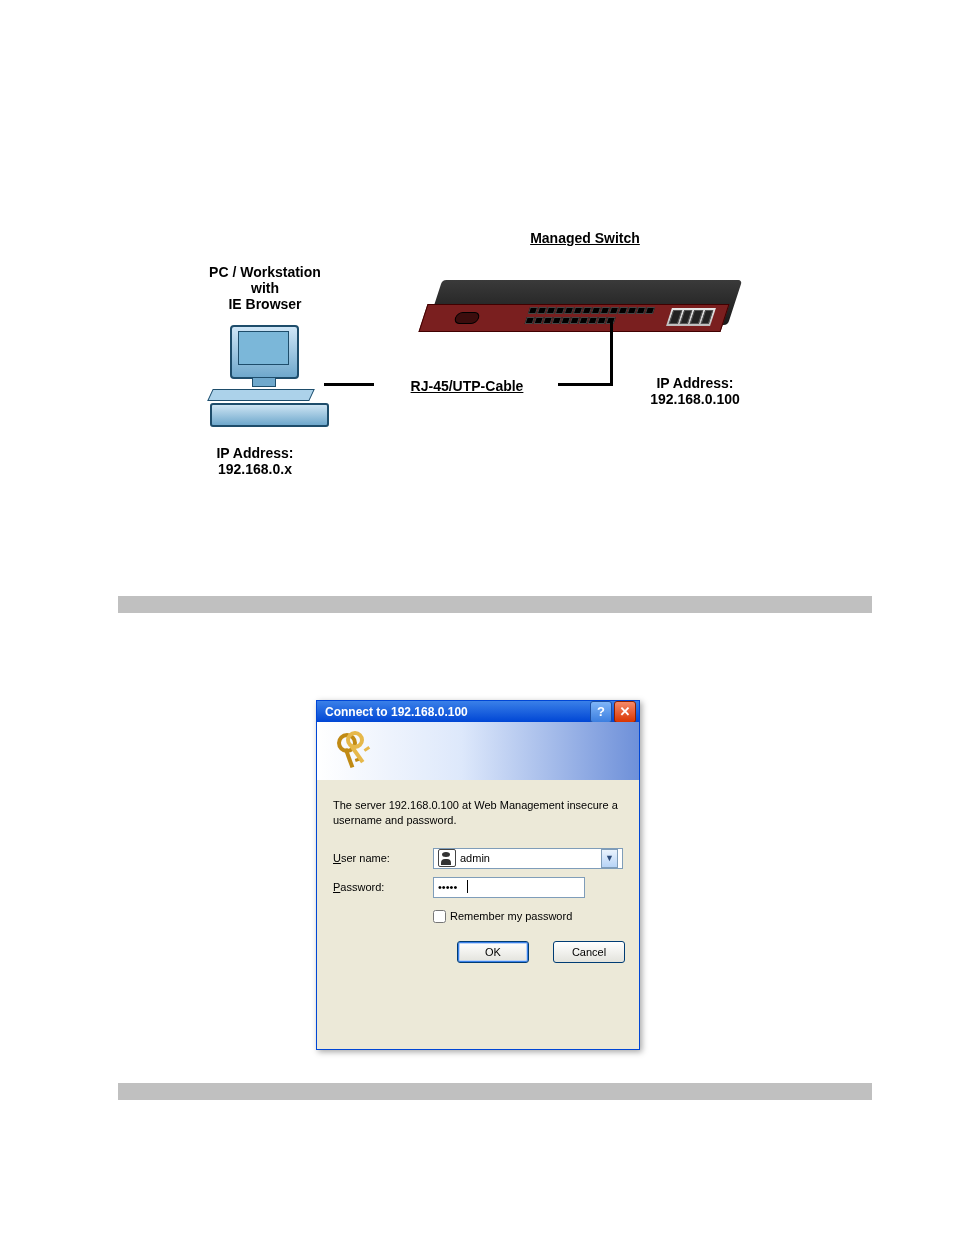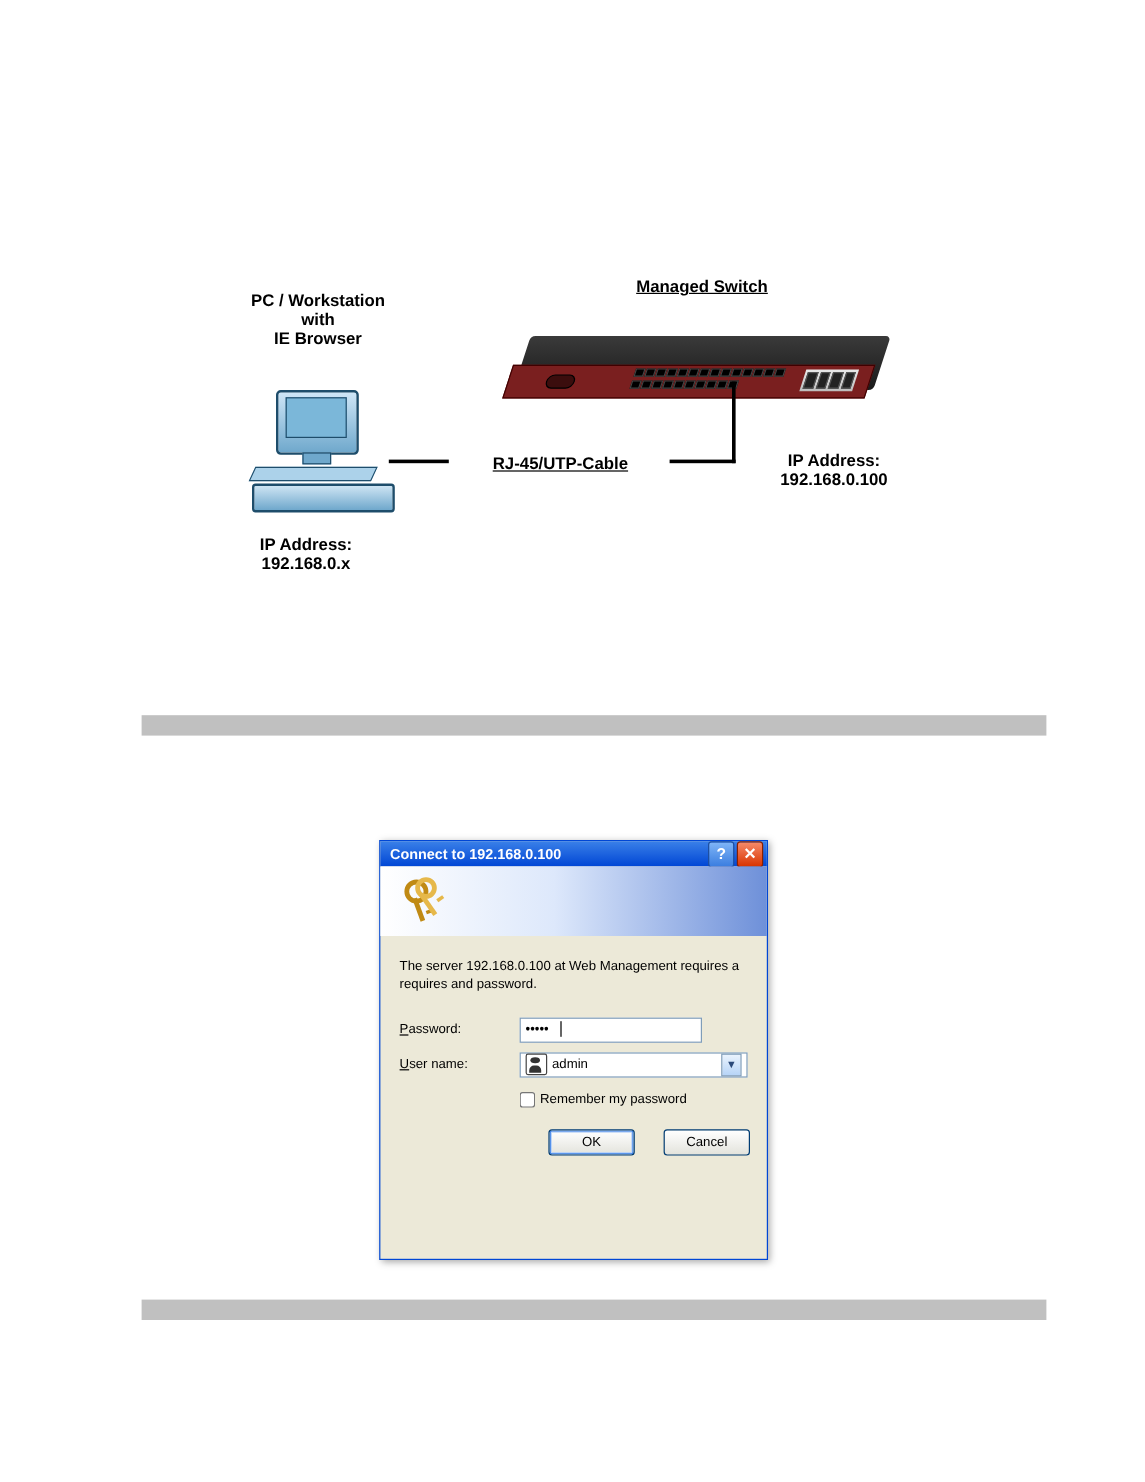--- a/index.html
+++ b/index.html
@@ -25,21 +25,21 @@
     width: 660px;
     height: 280px;
   }
   .diagram .label {
     position: absolute;
     font-weight: bold;
     font-size: 14px;
     text-align: center;
     white-space: pre;
   }
-  .pc-label   { left: 60px;  top: 12px;  width: 180px; }
+  .pc-label   { left: 60px;  top: 34px;  width: 180px; }
   .sw-label   { left: 370px; top: 0px;   width: 200px; text-decoration: underline; }
   .cable-label{ left: 257px; top: 148px; width: 190px; font-size: 13px; font-weight: bold; text-decoration: underline;}
   .pc-ip      { left: 50px;  top: 215px; width: 180px; }
   .sw-ip      { left: 490px; top: 145px; width: 180px; }
 
   
   .pc {
     position: absolute;
     left: 105px;
     top: 95px;
@@ -406,42 +406,42 @@
       <svg width="46" height="46" viewBox="0 0 46 46">
         <circle cx="20" cy="15" r="8" fill="none" stroke="#c08a14" stroke-width="4"></circle>
         <rect x="20" y="20" width="4" height="20" fill="#c08a14" transform="rotate(-20 22 30)"></rect>
         <rect x="27" y="33" width="6" height="3" fill="#c08a14" transform="rotate(-20 22 30)"></rect>
         <circle cx="28" cy="12" r="7" fill="none" stroke="#e6b84a" stroke-width="4"></circle>
         <rect x="28" y="16" width="4" height="20" fill="#e6b84a" transform="rotate(-35 30 26)"></rect>
         <rect x="38" y="26" width="6" height="3" fill="#e6b84a" transform="rotate(-35 30 26)"></rect>
       </svg>
     </div>
     <div class="bodytext">
-      <p>The server 192.168.0.100 at Web Management requires a requires and password.</p>
+      <p>The server 192.168.0.100 at Web Management insecure a username and password.</p>
     </div>
     <div class="form">
-      <div class="row">
-        <div class="lab">
-          <span class="ul">P</span><span>assword:</span>
-        </div>
-        <div class="pwwrap">
-          <input class="field" type="text" value="•••••" style="">
-          <div class="caret"></div>
-        </div>
-      </div>
       <div class="row">
         <div class="lab">
           <span class="ul">U</span><span>ser name:</span>
         </div>
         <div class="field combo">
           <span class="usericon"></span>
           <span class="combotext">admin</span>
           <span class="drop">▼</span>
         </div>
       </div>
+      <div class="row">
+        <div class="lab">
+          <span class="ul">P</span><span>assword:</span>
+        </div>
+        <div class="pwwrap">
+          <input class="field" type="text" value="•••••" style="">
+          <div class="caret"></div>
+        </div>
+      </div>
       <div class="remember">
         <input type="checkbox" style="">
         <span>
           <span class="ul">R</span><span>emember my password</span>
         </span>
       </div>
     </div>
     <div class="btns">
       <button class="xpbtn default">OK</button>
       <button class="xpbtn">Cancel</button>

